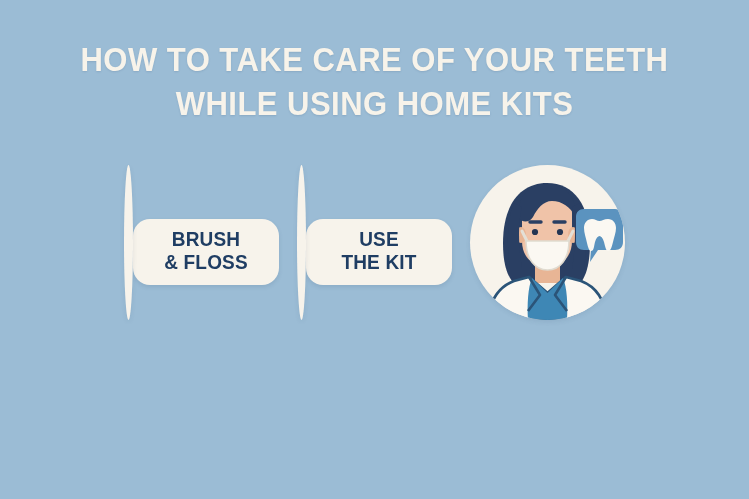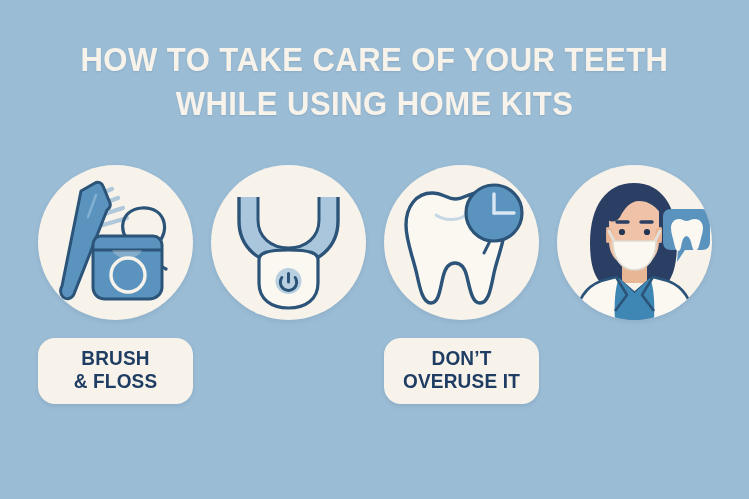--- a/index.html
+++ b/index.html
@@ -48,21 +48,22 @@
     top: 165px;
     left: 0;
     width: 749px;
     display: flex;
     justify-content: center;
     gap: 18px;
   }
   .column {
     width: 155px;
     display: flex;
-    flex-direction: column;
+    flex-direction: row;
+    align-items: center;
   }
 
   
   .icon-circle {
     width: 155px;
     height: 155px;
     border-radius: 50%;
     background: #F7F3EB;
     position: relative;
     overflow: hidden;
@@ -160,49 +161,26 @@
           <path d="M48,95 C48,88 56,85 77.5,85 C99,85 107,88 107,95
                    L107,118 C107,134 95,143 77.5,143 C60,143 48,134 48,118 Z" fill="#FBF8F2" stroke="#2B5478" stroke-width="3.2" stroke-linejoin="round"></path>
 
           <g>
             <circle cx="77.5" cy="116" r="14" fill="#B9D0E0" stroke="#FBF8F2" stroke-width="2"></circle>
             <path d="M77.5,108.5 L77.5,117" stroke="#2B5478" stroke-width="3" stroke-linecap="round"></path>
             <path d="M70.8,112.5 A8.2,8.2 0 1,0 84.2,112.5" fill="none" stroke="#2B5478" stroke-width="3" stroke-linecap="round"></path>
           </g>
         </svg>
       </div>
+      <div class="label-pill">
+        <span class="label-line">USE</span>
+        <span class="label-line">THE KIT</span>
+      </div>
     </div>
 
-    <div class="column">
-      <div class="icon-circle">
-        <svg viewBox="0 0 155 155">
-
-          <path d="M48,28 C32,28 22,42 22,60 C22,76 29,92 33,110
-                   C36,124 39,138 47,138 C55,138 56,124 59,112
-                   C61,103 65,98 71,98 C77,98 81,103 83,112
-                   C86,124 88,138 96,138 C105,138 107,122 110,108
-                   C114,90 121,76 121,60 C121,42 111,28 95,28
-                   C84,28 80,34 71.5,34 C63,34 59,28 48,28 Z" fill="#FBF8F2" stroke="#2B5478" stroke-width="3.4" stroke-linejoin="round"></path>
-
-          <path d="M52,50 C60,56 74,56 82,50" fill="none" stroke="#C6D8E6" stroke-width="3" stroke-linecap="round"></path>
-
-          <path d="M108,72 L100,88" stroke="#2B5478" stroke-width="3" stroke-linecap="round"></path>
-
-          <g>
-            <circle cx="110" cy="48" r="28" fill="#5B93BF" stroke="#2B5478" stroke-width="3.2"></circle>
-            <line x1="110" y1="48" x2="110" y2="29" stroke="#D8E7F2" stroke-width="3.4" stroke-linecap="round"></line>
-            <line x1="110" y1="48" x2="130" y2="48" stroke="#D8E7F2" stroke-width="3.4" stroke-linecap="round"></line>
-          </g>
-        </svg>
-      </div>
-      <div class="label-pill">
-        <span class="label-line">DON’T</span>
-        <span class="label-line">OVERUSE IT</span>
-      </div>
-    </div>
 
     <div class="column">
       <div class="icon-circle">
         <svg viewBox="0 0 155 155">
 
           <path d="M33,78 C33,40 50,18 77,18 C104,18 120,40 120,78
                    C120,96 117,108 112,116 L42,116 C36,108 33,96 33,78 Z" fill="#2A3F63"></path>
 
           <rect x="65" y="92" width="25" height="26" fill="#E8B595"></rect>
 

